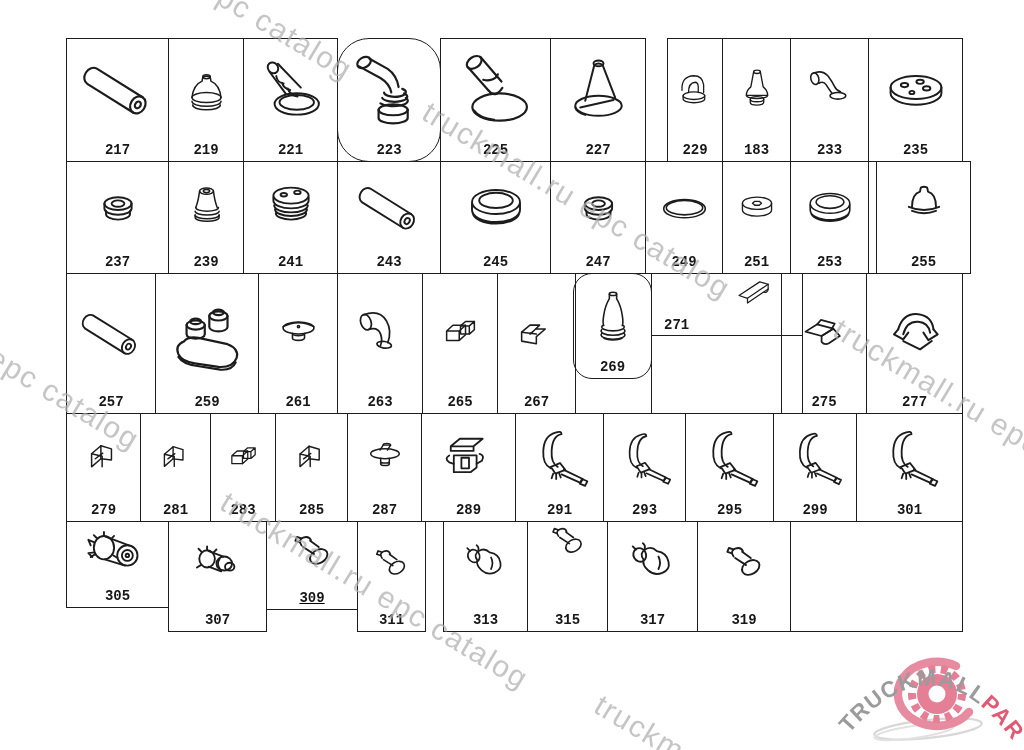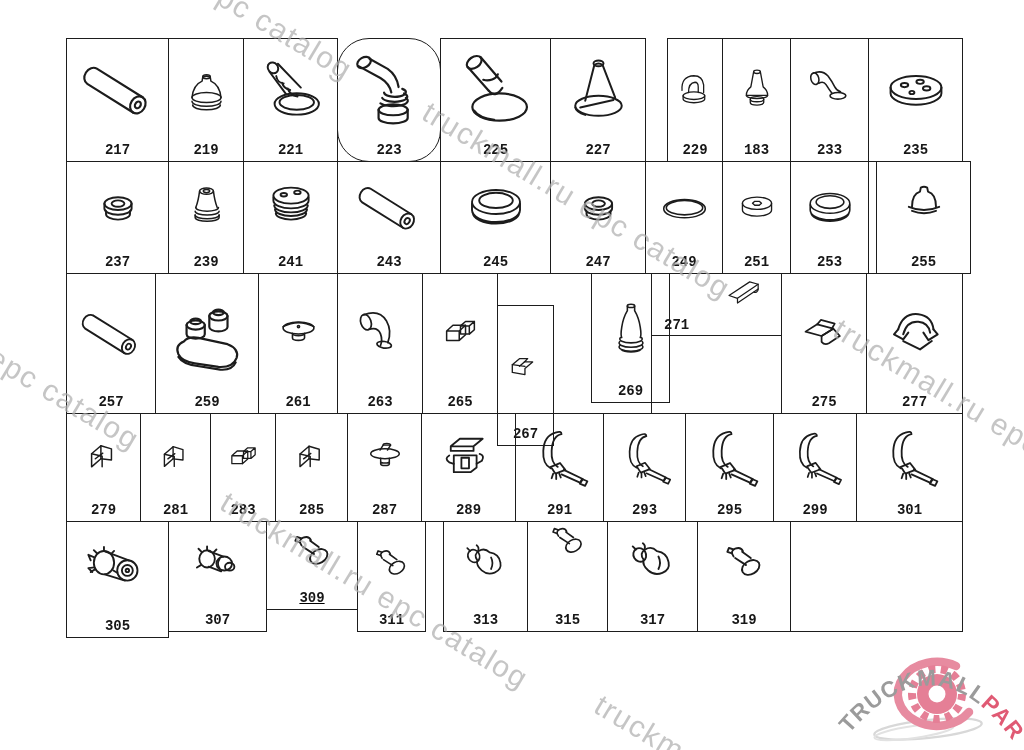--- a/index.html
+++ b/index.html
@@ -511,37 +511,37 @@
         <div class="lbl">263</div>
       </div>
       <div class="cell" style="left: 422px; top: 273px; width: 76px; height: 141px;">
         <div class="artwrap">
           <svg class="art" viewBox="0 0 100 100" width="63" height="92" preserveAspectRatio="xMidYMid meet">
             <use href="#s-boxclip"></use>
           </svg>
         </div>
         <div class="lbl">265</div>
       </div>
-      <div class="cell" style="left: 497px; top: 273px; width: 57px; height: 141px; margin-top: 32px;">
+      <div class="cell" style="left: 497px; top: 273px; width: 79px; height: 141px;">
         <div class="artwrap">
           <svg class="art" viewBox="0 0 100 100" width="64" height="92" preserveAspectRatio="xMidYMid meet">
             <use href="#s-stepclip"></use>
           </svg>
         </div>
         <div class="lbl">267</div>
       </div>
-      <div class="cell" style="left: 591px; top: 273px; width: 79px; height: 130px;">
+      <div class="cell" style="left: 573px; top: 273px; width: 79px; height: 106px; border-radius: 19px;">
         <div class="artwrap">
           <svg class="art" viewBox="0 0 100 100" width="66" height="92" preserveAspectRatio="xMidYMid meet">
             <use href="#s-bottle"></use>
           </svg>
         </div>
         <div class="lbl">269</div>
       </div>
-      <div class="cell" style="left: 651px; top: 273px; width: 131px; height: 141px;">
+      <div class="cell" style="left: 651px; top: 273px; width: 152px; height: 141px;">
         <div class="sub sub-top" style="top: 0px; height: 62px;">
           <div class="artwrap">
             <svg class="art" viewBox="0 0 100 100" width="64" height="47" preserveAspectRatio="xMidYMid meet">
               <use href="#s-channel"></use>
             </svg>
           </div>
           <div class="lbl">271</div>
         </div>
       </div>
       <div class="cell" style="left: 781px; top: 273px; width: 86px; height: 141px;">
@@ -641,21 +641,21 @@
         <div class="lbl">299</div>
       </div>
       <div class="cell" style="left: 856px; top: 413px; width: 107px; height: 109px;">
         <div class="artwrap">
           <svg class="art" viewBox="0 0 100 100" width="92" height="76" preserveAspectRatio="xMidYMid meet">
             <use href="#s-tie"></use>
           </svg>
         </div>
         <div class="lbl">301</div>
       </div>
-      <div class="cell" style="left: 66px; top: 521px; width: 103px; height: 117px; justify-content: flex-end;">
+      <div class="cell" style="left: 66px; top: 521px; width: 103px; height: 87px; justify-content: flex-end;">
         <div class="artwrap">
           <svg class="art" viewBox="0 0 100 100" width="90" height="78" preserveAspectRatio="xMidYMid meet">
             <use href="#s-socket"></use>
           </svg>
         </div>
         <div class="lbl">305</div>
       </div>
       <div class="cell" style="left: 168px; top: 521px; width: 99px; height: 111px;">
         <div class="artwrap">
           <svg class="art" viewBox="0 0 100 100" width="86" height="78" preserveAspectRatio="xMidYMid meet">

